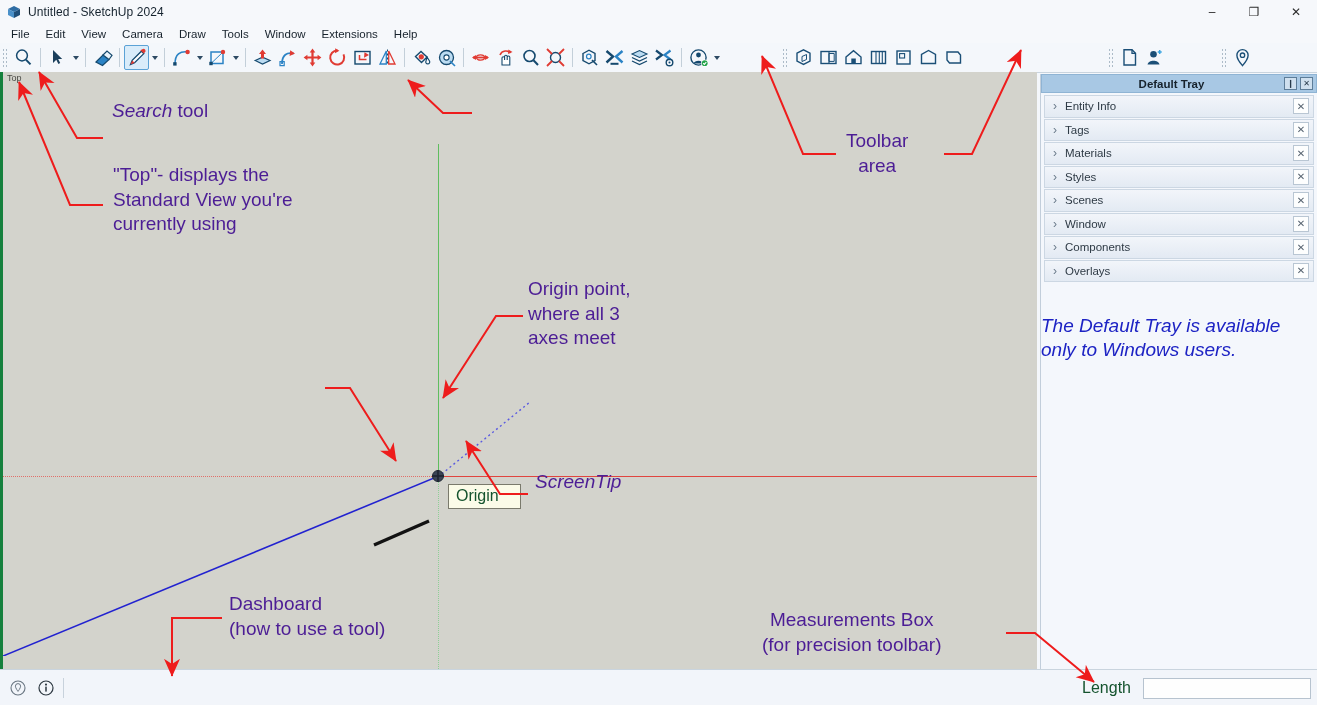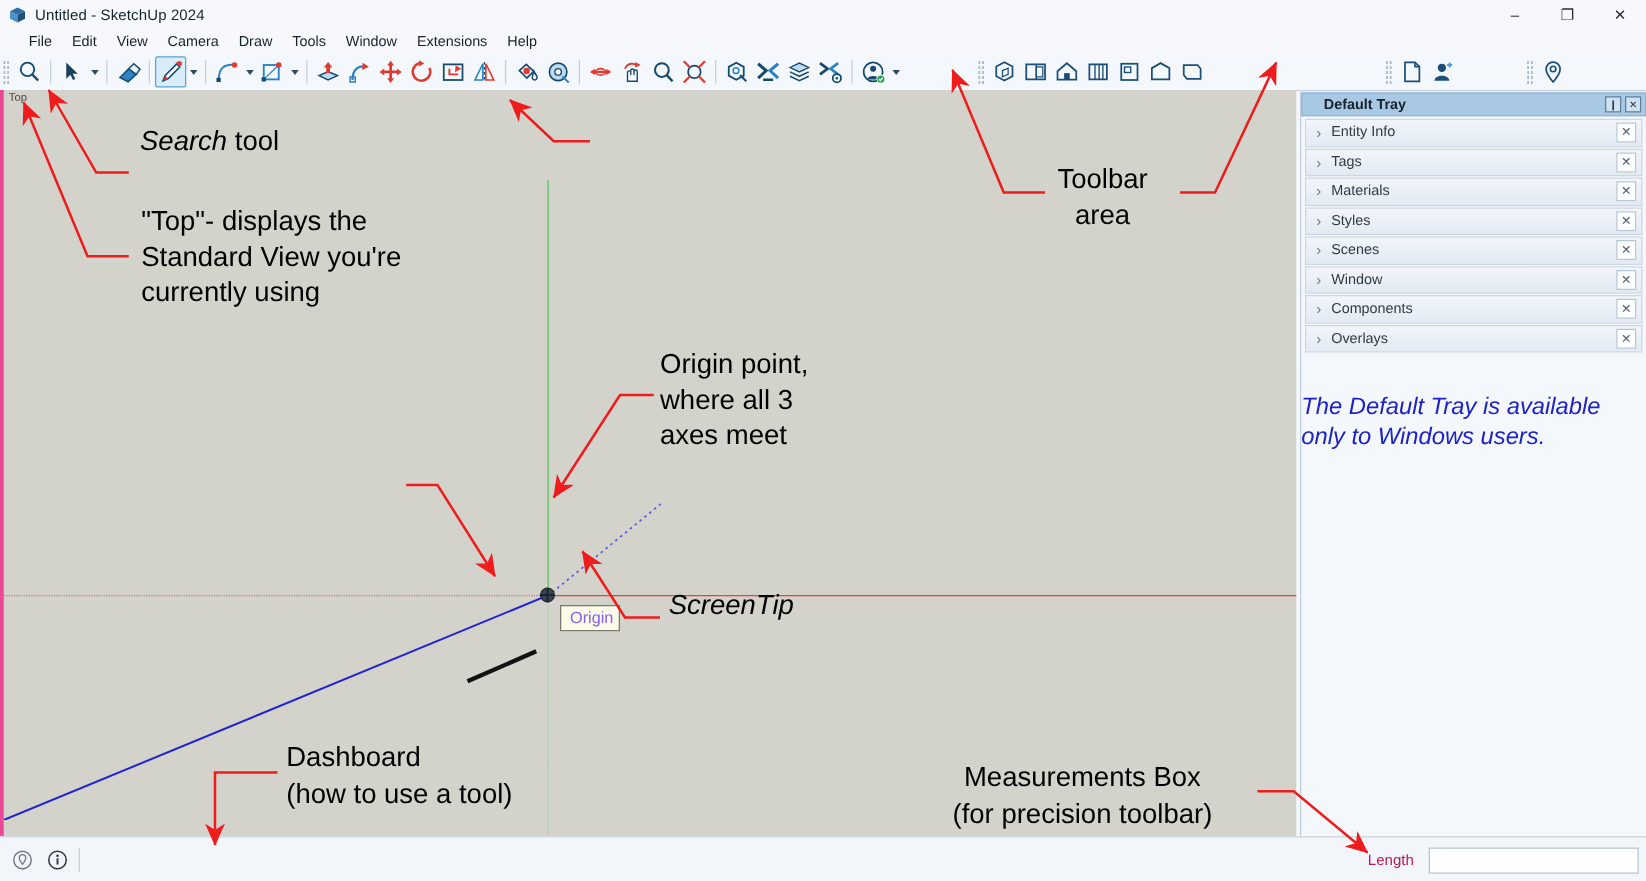--- a/index.html
+++ b/index.html
@@ -15,70 +15,70 @@
   .titlebar{position:absolute;left:0;top:0;width:1317px;height:24px;background:#f6f8fb;
     border-bottom:1px solid #e3e8ee;display:flex;align-items:center;}
   .tb-logo{width:16px;height:16px;margin-left:6px;margin-right:6px;flex:0 0 auto;}
   .tb-title{font-size:12px;color:#15232e;letter-spacing:.1px;}
   .win-btns{position:absolute;right:0;top:0;height:24px;display:flex;}
   .win-btn{width:42px;height:24px;display:flex;align-items:center;justify-content:center;
     font-size:12px;color:#2b2b2b;}
 
   
   .menubar{position:absolute;left:0;top:24px;width:1317px;height:19px;background:#f6f8fb;
-    display:flex;align-items:center;padding-left:15px;box-sizing:border-box;}
+    display:flex;align-items:center;padding-left:3px;box-sizing:border-box;}
   .menu-item{font-size:11.5px;color:#17222c;padding:2px 8px;white-space:nowrap;}
 
   
   .toolbar{position:absolute;left:0;top:43px;width:1317px;height:29px;background:#f4f7fb;
     border-bottom:1px solid #c9d4de;display:flex;align-items:center;}
   .grip{width:6px;height:20px;margin:0 3px 0 2px;flex:0 0 auto;
     background-image:radial-gradient(#9fb0bf 0.8px, transparent 0.9px);
     background-size:3px 4px;opacity:.85;}
   .tool{width:25px;height:25px;display:flex;align-items:center;justify-content:center;
     flex:0 0 auto;border:1px solid transparent;border-radius:2px;box-sizing:border-box;}
   .tool.active{background:#d9ecfa;border:1px solid #5ba2d6;border-radius:2px;}
   .tool svg{display:block;}
   .caret{width:11px;height:25px;display:flex;align-items:center;justify-content:center;flex:0 0 auto;}
   .caret i{display:block;width:0;height:0;border-left:3px solid transparent;
     border-right:3px solid transparent;border-top:4px solid #2d4a63;}
   .sep{width:1px;height:19px;background:#c3cfd9;margin:0 4px;flex:0 0 auto;}
   .tbspacer{flex:0 0 auto;}
 
   
   .viewport{position:absolute;left:0;top:72px;width:1037px;height:597px;background:#d3d3cc;
-    border-left:3px solid #ec4899;box-sizing:border-box;overflow:hidden;}
+    border-left:3px solid #15803d;box-sizing:border-box;overflow:hidden;}
   .vp-label{position:absolute;left:4px;top:1px;font-size:9px;color:#4a4a46;}
 
   .axis{position:absolute;}
   
   .axis-red-solid{left:435px;top:404px;width:602px;height:0;border-top:1.4px solid #e0453f;}
   .axis-red-dot{left:0px;top:404px;width:435px;height:0;border-top:1.6px dotted #e0706a;}
   
   .axis-green-solid{left:435px;top:72px;width:0;height:332px;border-left:1.6px solid #5fbd5f;}
   .axis-green-dot{left:435px;top:404px;width:0;height:265px;border-left:1.8px dotted #8ecf96;}
   
   .axis-blue-solid{left:0px;top:404px;width:436px;height:180px;}
   .axis-blue-dot{left:435px;top:330px;width:92px;height:75px;}
 
   .origin-dot{position:absolute;left:429px;top:398px;width:12px;height:12px;border-radius:50%;
     background:#3a4455;border:1px solid #222a36;box-sizing:border-box;}
   .origin-cross{position:absolute;left:429px;top:398px;width:12px;height:12px;}
 
   .person2d{position:absolute;left:368px;top:447px;width:62px;height:28px;}
 
   .screentip{position:absolute;left:445px;top:412px;background:#fbfbe8;border:1px solid #7a7a6c;
-    font-size:13px;color:#8b5cf6;padding:2px 4px 3px 7px;line-height:1.1;}
+    font-size:16px;color:#14532d;padding:2px 21px 3px 7px;line-height:1.1;}
 
   
   .tray{position:absolute;left:1040px;top:74px;width:277px;height:597px;background:#f4f7fc;
     border-left:1px solid #c2cedb;box-sizing:border-box;}
   .tray-head{height:19px;background:#a8c8e4;display:flex;align-items:center;
     border:1px solid #8fb4d4;box-sizing:border-box;}
-  .tray-title{font-size:11.5px;font-weight:bold;color:#16222c;margin-left:17px;flex:1;}
+  .tray-title{font-size:11.5px;font-weight:bold;color:#16222c;margin-left:17px;flex:1;text-align:center;}
   .tray-hbtn{width:13px;height:13px;margin-right:3px;border:1px solid #5d7d99;
     display:flex;align-items:center;justify-content:center;background:#cfe0ef;
     font-size:8px;color:#26394a;line-height:1;box-sizing:border-box;}
   .tray-body{padding:2px 3px 0 3px;}
   .tray-row{height:22.5px;margin-bottom:1px;background:linear-gradient(#f2f5fa,#e3eaf3);
     border:1px solid #ccd7e3;display:flex;align-items:center;box-sizing:border-box;}
   .tray-chev{width:20px;display:flex;align-items:center;justify-content:center;
     font-size:12px;color:#6b7b8b;}
   .tray-name{flex:1;font-size:11.5px;color:#2e3a45;}
   .tray-x{width:16px;height:16px;margin-right:4px;border:1px solid #b9c6d3;background:#fdfefe;
@@ -87,26 +87,26 @@
   .tray-note{position:absolute;left:0;top:240px;width:277px;text-align:left;
     font-size:19px;font-style:italic;color:#1d23c4;line-height:1.28;}
 
   
   .statusbar{position:absolute;left:0;top:669px;width:1317px;height:36px;background:#f2f5fa;
     border-top:1px solid #c9d4de;display:flex;align-items:center;box-sizing:border-box;}
   .sb-icon{width:20px;height:20px;margin-left:8px;display:flex;align-items:center;justify-content:center;}
   .sb-sep{width:1px;height:20px;background:#c8d2dc;margin:0 9px 0 7px;}
   .sb-text{font-size:12px;color:#3f4a55;}
   .mbox{position:absolute;right:0;top:0;height:36px;display:flex;align-items:center;}
-  .mbox-label{font-size:12px;color:#be185d;padding:0 12px;}
+  .mbox-label{font-size:16px;color:#14532d;padding:0 12px;}
   .mbox-input{width:168px;height:21px;background:#fefefe;border:1px solid #b7c3cf;
     margin-right:6px;box-sizing:border-box;}
 
   
-  .ann{position:absolute;color:#000000;font-size:22px;line-height:1.3;white-space:pre;}
+  .ann{position:absolute;color:#4c1d95;font-size:19px;line-height:1.3;white-space:pre;}
   .ann.it{font-style:italic;}
   .ann-svg{position:absolute;left:0;top:0;width:1317px;height:705px;pointer-events:none;}
   .ital{font-style:italic;}
 </style>
 </head>
 <body>
 
 <div id="app">
 
   <div class="titlebar">

